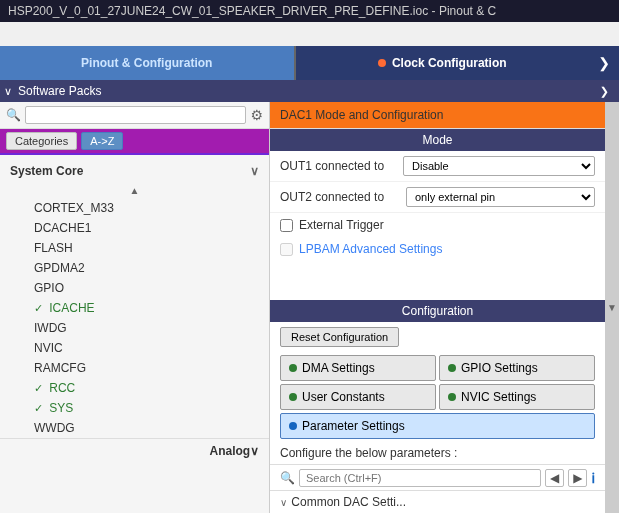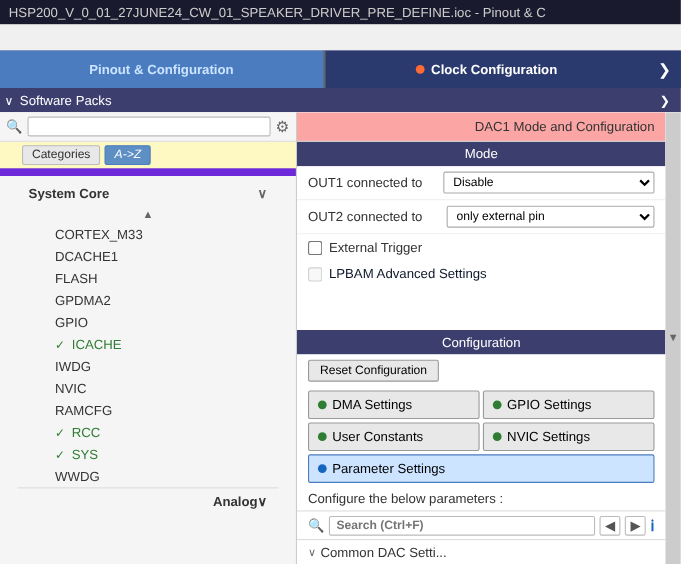--- a/index.html
+++ b/index.html
@@ -113,47 +113,46 @@
       border-radius: 2px;
       padding: 2px 4px;
       font-size: 11px;
     }
 
     .search-icon { color: #666; font-size: 12px; }
     .gear-icon { color: #666; font-size: 14px; cursor: pointer; margin-left: auto; }
 
     .filter-tabs {
       display: flex;
-      padding: 3px 20px;
+      padding: 3px 6px;
       gap: 4px;
-      background: #fef9c3;
-      border-bottom: 7px solid #6d28d9;
+      background: #a21caf;
+      border-bottom: 2px solid #6d28d9;
     }
 
     .filter-tab {
       padding: 2px 8px;
       font-size: 11px;
       border: 1px solid #bbb;
       background: #e8e8e8;
       cursor: pointer;
       border-radius: 2px;
       color: #333;
     }
 
     .filter-tab.active {
       background: #5d8fc4;
       color: white;
       border-color: #4a7cbf;
-      font-style: italic;
     }
 
     .nav-tree {
       flex: 1;
       overflow-y: auto;
-      padding: 4px 16px;
+      padding: 4px 0;
     }
 
     .nav-section-header {
       display: flex;
       align-items: center;
       justify-content: space-between;
       padding: 5px 10px;
       font-weight: bold;
       color: #333;
       cursor: pointer;
@@ -209,25 +208,25 @@
       width: 14px;
       background: #ccc;
       display: flex;
       align-items: center;
       justify-content: center;
       font-size: 10px;
       color: #666;
     }
 
     .dac-title {
-      background: #fca5a5;
+      background: #f97316;
       padding: 6px 10px;
       font-size: 12px;
       color: #333;
-      text-align: right;
+      text-align: left;
       border-bottom: 1px solid #ddd;
     }
 
     .section-header-bar {
       background: #3c3f6e;
       color: white;
       padding: 4px 10px;
       font-size: 12px;
       text-align: center;
     }
@@ -260,21 +259,21 @@
       align-items: center;
       padding: 5px 10px;
       gap: 6px;
     }
 
     .checkbox-row input[type=checkbox] {
       margin: 0;
     }
 
     .checkbox-label { color: #333; font-size: 12px; }
-    .checkbox-label.disabled { color: #0f172a; }
+    .checkbox-label.disabled { color: #3b82f6; }
 
     .config-section {
       background: #3c3f6e;
       color: white;
       padding: 4px 10px;
       font-size: 12px;
       text-align: center;
       margin-top: 4px;
     }
 
@@ -344,21 +343,20 @@
       border-top: 1px solid #ddd;
       background: white;
     }
 
     .param-search-row input {
       border: 1px solid #bbb;
       border-radius: 2px;
       padding: 2px 6px;
       font-size: 11px;
       flex: 1;
-      font-weight: bold;
     }
 
     .nav-arrow-btn {
       background: none;
       border: 1px solid #bbb;
       border-radius: 2px;
       padding: 1px 4px;
       cursor: pointer;
       font-size: 12px;
       color: #555;

